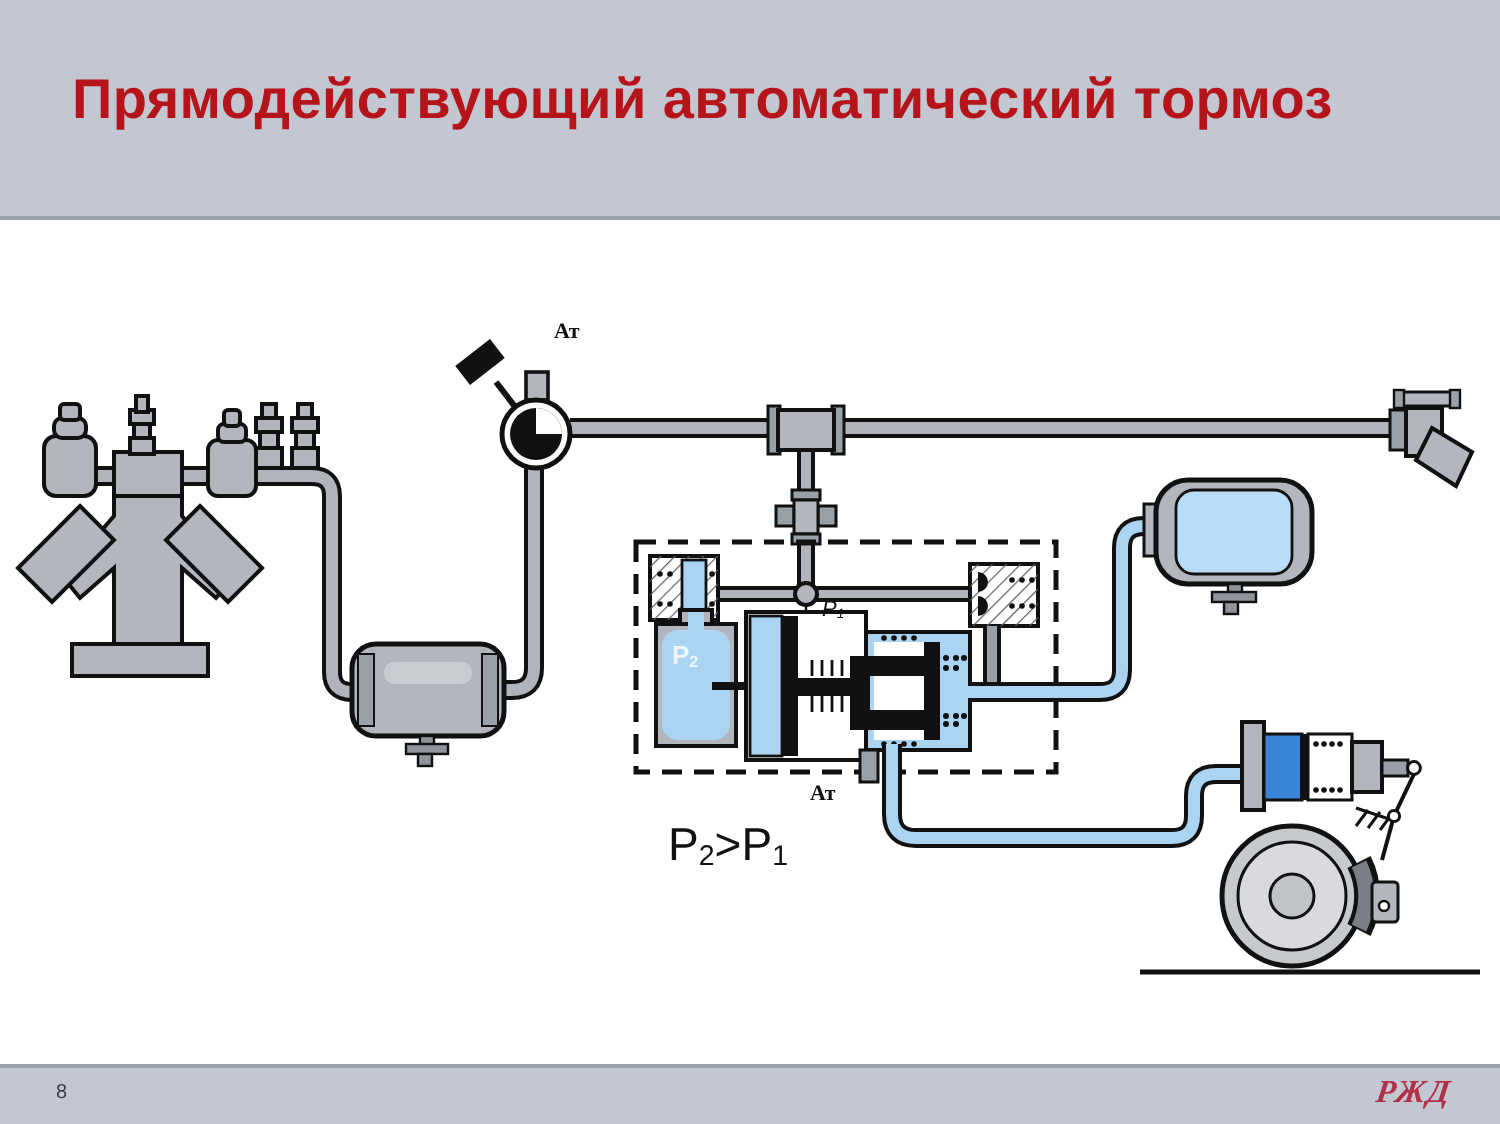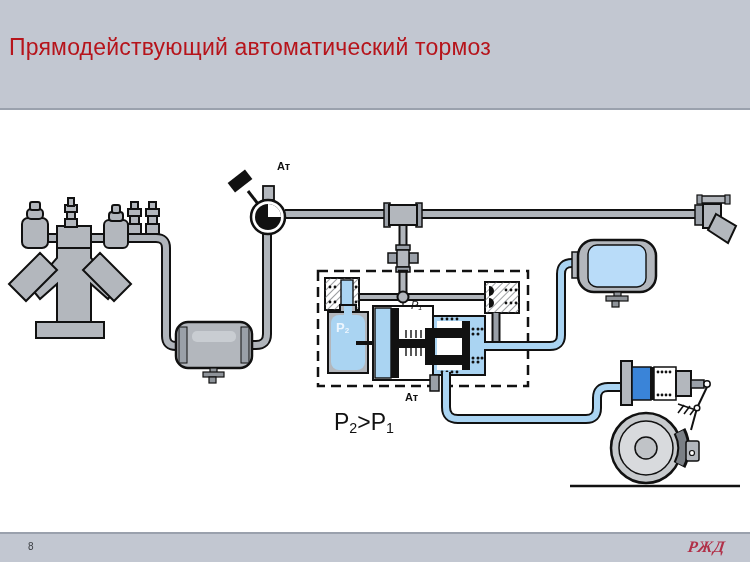--- a/index.html
+++ b/index.html
@@ -1,33 +1,33 @@
 <!DOCTYPE html>
 <html><head>
 <meta charset="utf-8">
 <style>
   html,body{margin:0;padding:0;background:#888;}
   .stage{position:relative;width:750px;height:562px;background:#ffffff;overflow:hidden;
          font-family:"Liberation Sans",sans-serif;}
   
   .header{position:absolute;left:0;top:0;width:750px;height:110px;background:#c2c7d1;
           border-bottom:2px solid #9aa1ad;box-sizing:border-box;}
-  .title{position:absolute;left:9px;top:34px;font-size:23px;font-weight:normal;color:#b6141b;
+  .title{position:absolute;left:36px;top:34px;font-size:28px;font-weight:bold;color:#b6141b;
          letter-spacing:0.2px;}
   
   .footer{position:absolute;left:0;top:532px;width:750px;height:30px;background:#c2c7d1;
           border-top:2px solid #9aa1ad;box-sizing:border-box;}
   .pagenum{position:absolute;left:28px;top:7px;font-size:10px;color:#3a3d42;}
   .logo{position:absolute;right:24px;top:4px;font-size:16px;font-weight:bold;font-style:italic;
         color:#b13048;transform:skewX(-8deg);letter-spacing:1px;font-family:"Liberation Serif",serif;}
   
   .diagram{position:absolute;left:0;top:112px;width:750px;height:420px;}
   
   .dlabel{position:absolute;color:#111;}
-  .lbl-at{font-family:Liberation Sans, sans-serif;font-weight:bold;font-size:11px;text-align:right;}
+  .lbl-at{font-family:Liberation Serif, serif;font-weight:bold;font-size:11px;text-align:right;}
   .lbl-at-top{left:277px;top:160px;}
   .lbl-at-bottom{left:405px;top:391px;}
   .lbl-p1{left:411px;top:299px;font-size:11px;font-style:italic;}
   .lbl-p2{left:336px;top:320px;font-size:13px;font-weight:bold;color:#eef6fe;}
   .lbl-formula{left:334px;top:409px;font-size:23px;color:#111;}
   .sub{font-size:0.62em;vertical-align:-0.18em;}
 </style>
 </head>
 <body>
 

